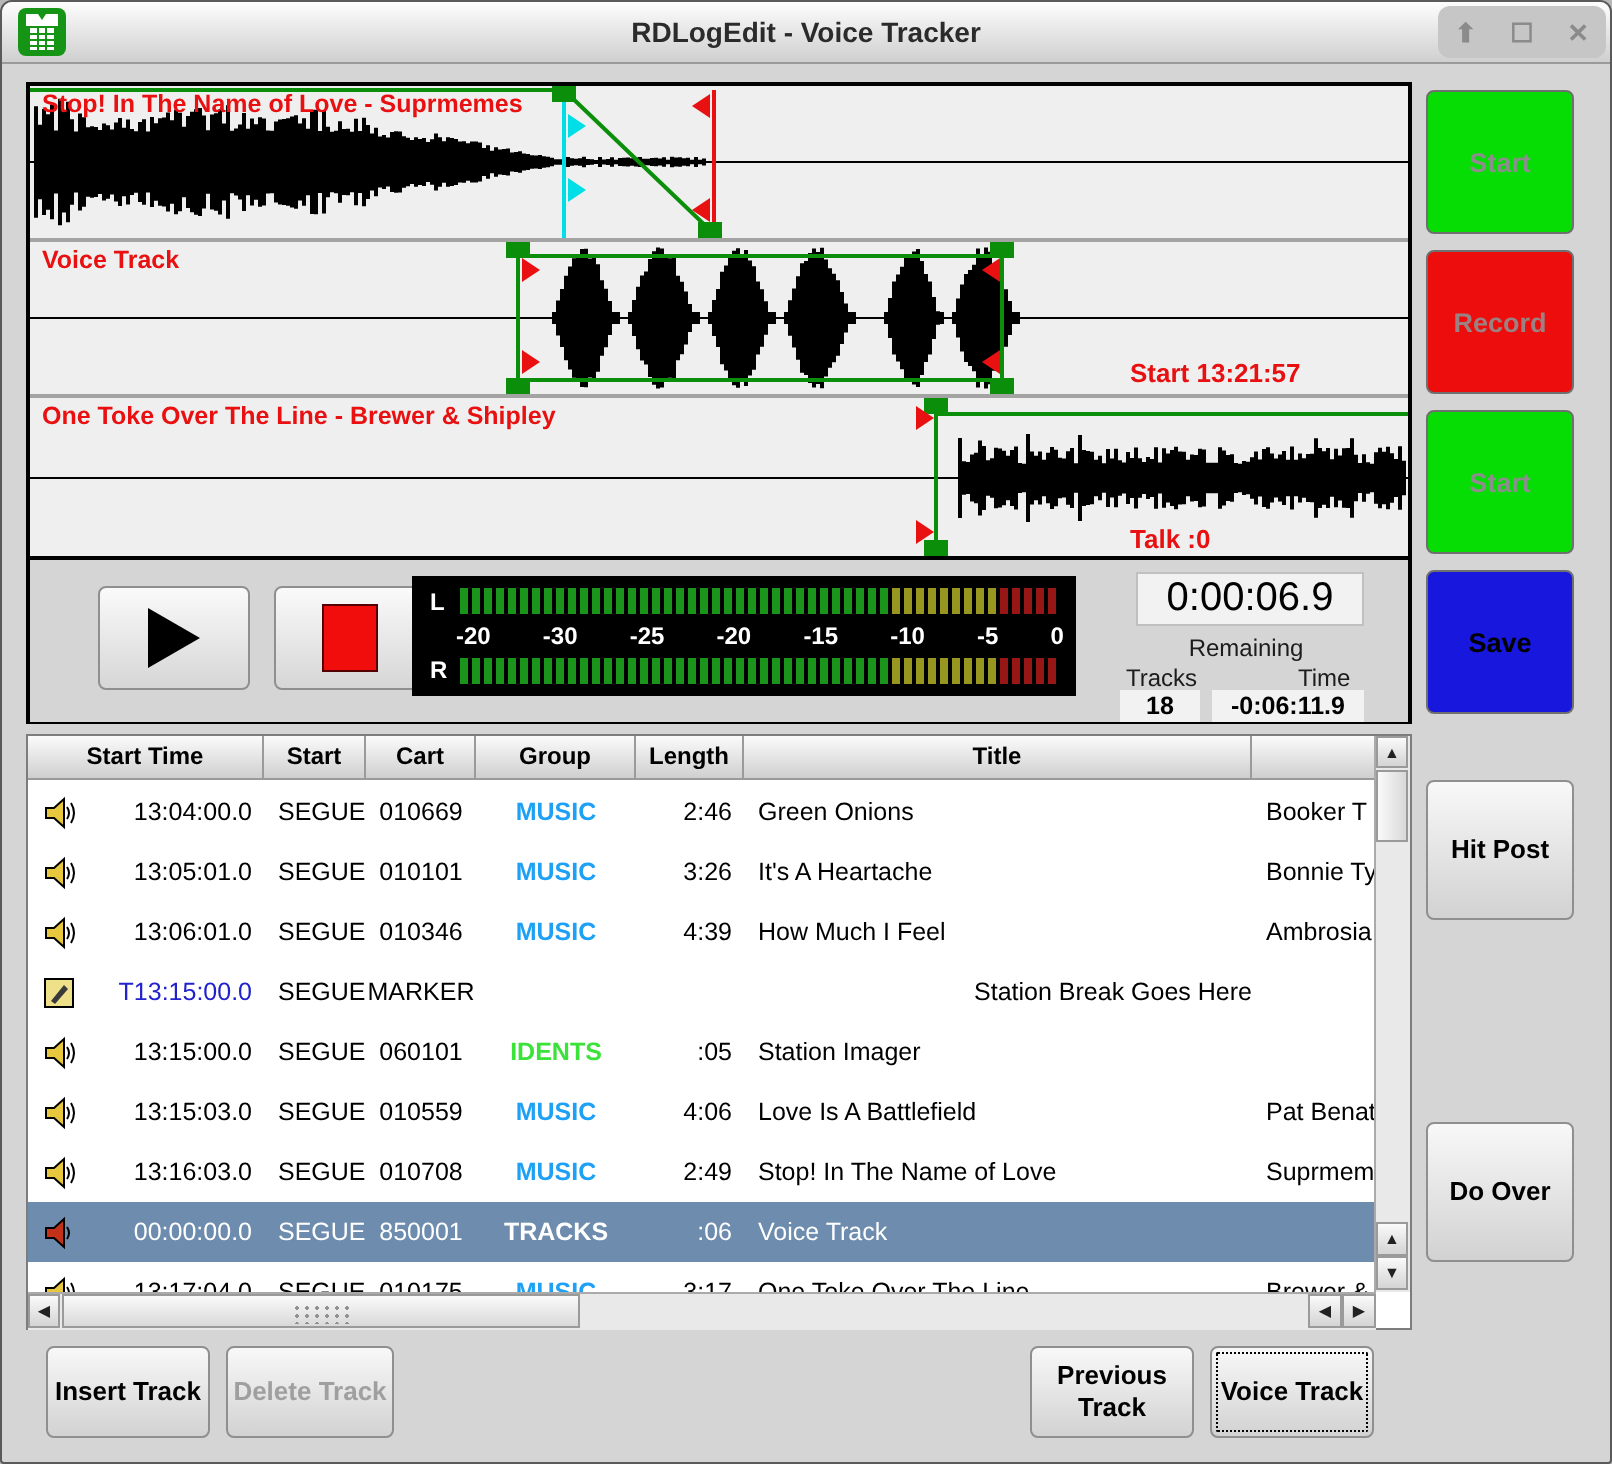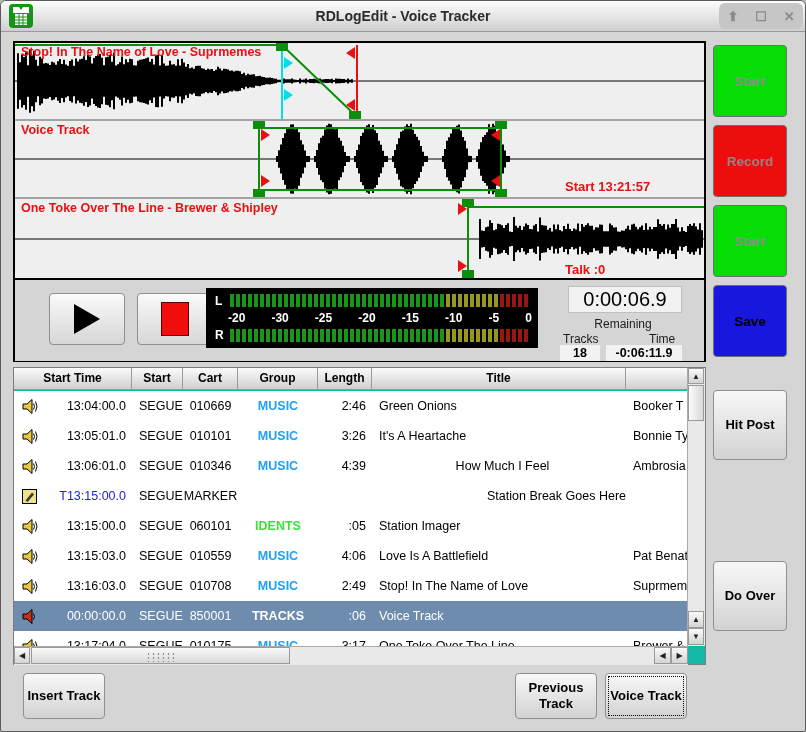--- a/index.html
+++ b/index.html
@@ -37,21 +37,21 @@
   .clock{position:absolute;left:553px;top:6px;width:112px;height:25px;background:#f2f2f2;border:1px solid #c0c0c0;text-align:center;font-size:20px;color:#000;line-height:25px;}
   .remlbl{position:absolute;left:543px;top:37px;width:130px;text-align:center;font-size:12px;color:#1c1c1c;}
   .sublbl{position:absolute;top:52px;font-size:12px;color:#1c1c1c;}
   .valbox{position:absolute;top:65px;height:16px;background:#f2f2f2;font-weight:bold;font-size:12.5px;text-align:center;line-height:16px;}
   
   .cbtn{position:absolute;left:712px;width:72px;height:70px;border:1px solid #6f6f6f;border-radius:4px;display:flex;align-items:center;justify-content:center;font-weight:bold;font-size:13.5px;cursor:default;}
   .gbtn{position:absolute;background:linear-gradient(#f8f8f8,#d2d2d2);border:1px solid #8f8f8f;border-radius:4px;display:flex;align-items:center;justify-content:center;text-align:center;font-weight:bold;font-size:13px;color:#000;line-height:1.2;cursor:default;}
   .gbtn.disabled{color:#9f9f9f;}
   .gbtn.focused{outline:1px dotted #000;outline-offset:-4px;}
   
-  .table{position:absolute;left:12px;top:366px;width:693px;height:298px;background:#14b8a6;border:1px solid #7d7d7d;box-sizing:border-box;}
+  .table{position:absolute;left:12px;top:366px;width:693px;height:298px;background:#ffffff;border:1px solid #7d7d7d;box-sizing:border-box;}
   .lhead{position:absolute;left:0;top:0;height:22px;display:flex;}
   .lhead div{box-sizing:border-box;height:22px;background:linear-gradient(#fbfbfb,#cfcfcf);border-right:1px solid #9a9a9a;border-bottom:1px solid #9a9a9a;font-weight:bold;font-size:12px;color:#000;text-align:center;line-height:21px;overflow:hidden;}
   .rows{position:absolute;left:0;top:23px;width:674px;height:255px;overflow:hidden;}
   .lrow{position:relative;width:674px;height:30px;display:flex;align-items:center;font-size:12.5px;color:#000;background:#fff;}
   .lrow.sel{background:#6d8cae;color:#fff;}
   .lrow span{display:block;box-sizing:border-box;white-space:nowrap;overflow:hidden;}
   .icoc{width:30px;text-align:center;flex:none;}
   .icoc svg{vertical-align:middle;}
   
   .vsb{position:absolute;right:0;top:0;width:17px;height:278px;background:#e9e9e9;border-left:1px solid #aaa;}
@@ -335,21 +335,21 @@
         <div class="lrow">
           <span class="icoc"><svg width="17" height="17" viewBox="0 0 17 17">
               <path d="M2 6 L6 6 L11 1.5 L11 15.5 L6 11 L2 11 Z" fill="#e6c73e" stroke="#000" stroke-width="1"></path>
               <path d="M12.5 5.5 q2 3 0 6 M14.5 3.5 q3 5 0 10" stroke="#000" stroke-width="1" fill="none"></path>
             </svg></span>
           <span style="width: 88px; text-align: right; padding: 0px 6px 0px 0px;">13:06:01.0</span>
           <span style="width: 51px; text-align: left; padding: 0px 0px 0px 7px;">SEGUE</span>
           <span style="width: 55px; text-align: center; padding: 0px;">010346</span>
           <span style="width: 80px; text-align: center; padding: 0px; font-weight: bold; color: rgb(30, 161, 245);">MUSIC</span>
           <span style="width: 54px; text-align: right; padding: 0px 6px 0px 0px;">4:39</span>
-          <span style="width: 254px; text-align: center; padding: 0px 0px 0px 7px;">How Much I Feel</span>
+          <span style="width: 254px; text-align: left; padding: 0px 0px 0px 7px;">How Much I Feel</span>
           <span style="width: 62px; text-align: left; padding: 0px 0px 0px 7px;">Ambrosia</span>
         </div>
         <div class="lrow">
           <span class="icoc"><svg width="17" height="17" viewBox="0 0 17 17">
               <rect x="1.5" y="1.5" width="14" height="14" fill="#efe08a" stroke="#000"></rect>
               <path d="M4.5 12.5 L11 4.5 L13 6.5 L6.5 14 Z" fill="#3a3a3a"></path>
             </svg></span>
           <span style="width: 88px; text-align: right; padding: 0px 6px 0px 0px; color: rgb(34, 34, 204);">T13:15:00.0</span>
           <span style="width: 51px; text-align: left; padding: 0px 0px 0px 7px;">SEGUE</span>
           <span style="width: 55px; text-align: center; padding: 0px;">MARKER</span>
@@ -437,20 +437,23 @@
           <div class="grip"></div>
         </div>
       <div class="sbtn" style="left:640px;top:0;width:17px;height:17px">◀</div>
       <div class="sbtn" style="left:657px;top:0;width:17px;height:17px">▶</div>
     </div>
   </div>
 
   <div class="gbtn" id="bb0" style="left:22px;top:672px;width:80px;height:44px">
       <span>Insert Track</span>
     </div>
+  <div class="gbtn disabled" id="bb1" style="left:112px;top:672px;width:82px;height:44px">
+      <span>Delete Track</span>
+    </div>
   <div class="gbtn" id="bb2" style="left:514px;top:672px;width:80px;height:44px">
       <span>Previous Track</span>
     </div>
   <div class="gbtn focused" id="bb3" style="left:604px;top:672px;width:80px;height:44px">
       <span>Voice Track</span>
     </div>
 
 </div>
 
 </body></html>

